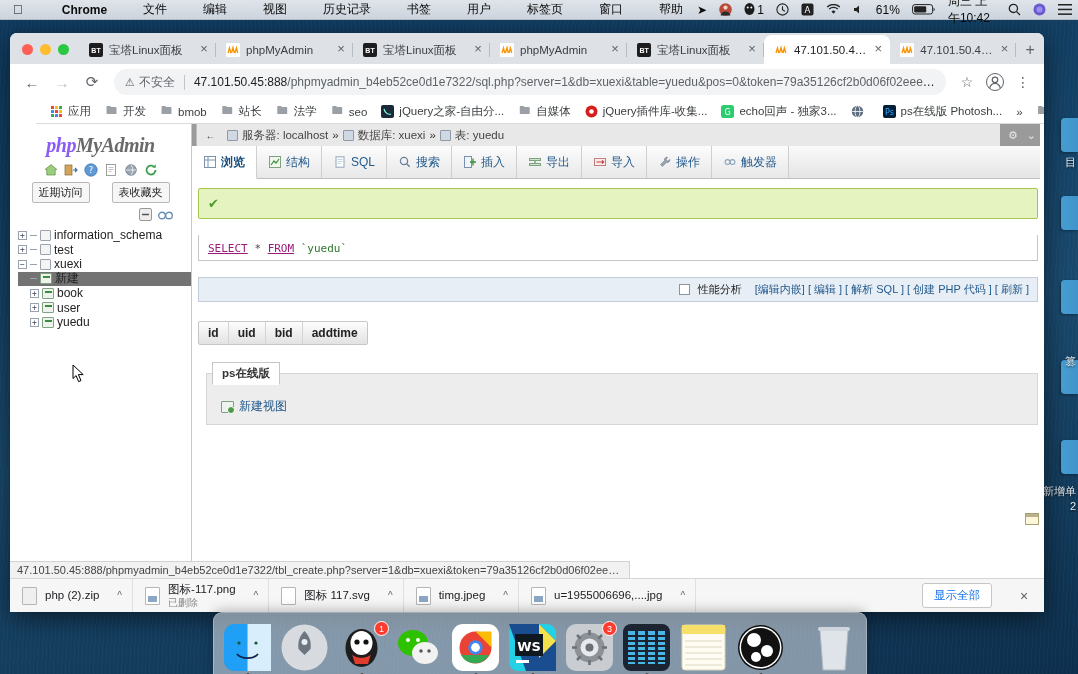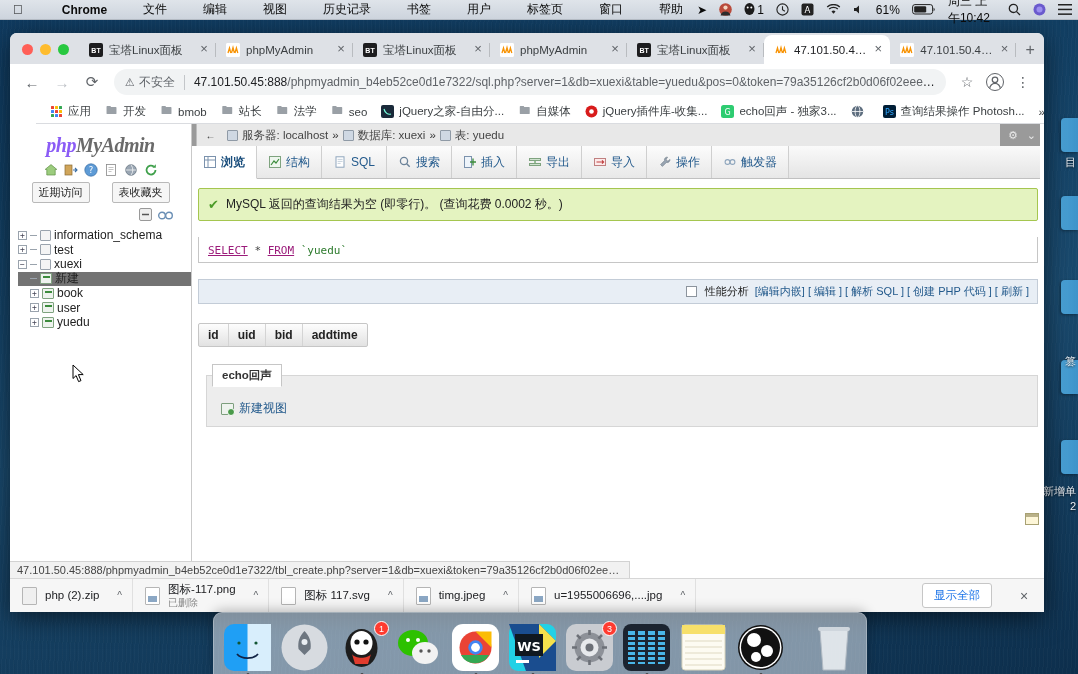--- a/index.html
+++ b/index.html
@@ -201,21 +201,21 @@
              border-top: none; padding: 7px 9px 5px; }
   #sql-text { font-family: "DejaVu Sans Mono", "Liberation Mono", monospace;
               font-size: 11px; color: #444; }
   #sql-text .kw { color: #9b1b7a; text-decoration: underline; }
   #sql-text .tbl { color: #2c7a2c; }
   #sql-actions { margin: 3px 6px 0; background: #e8eef5; border: 1px solid #c3ccd7;
                  font-size: 11px; color: #235a8c; padding: 4px 8px;
                  display: flex; justify-content: flex-end; align-items: center; gap: 3px; }
   #sql-actions .cb { width: 11px; height: 11px; border: 1px solid #8c949d;
                      background: #fff; margin-right: 5px; }
-  #sql-actions .lbl { color: #222; margin-right: 3px; }
+  #sql-actions .lbl { color: #222; margin-right: 10px; }
   #result-head { margin: 19px 0 0 6px; display: inline-flex;
                  background: linear-gradient(180deg,#fdfdfd,#e2e2e2);
                  border: 1px solid #c6c6c6; border-radius: 2px; }
   #result-head .th { font-size: 12px; font-weight: bold; color: #222;
                      padding: 4px 9px; border-right: 1px solid #d4d4d4; }
   #result-head .th:last-child { border-right: none; }
   #qro-wrap { margin: 28px 6px 0 14px; position: relative; }
   #qro-legend { position: absolute; top: -11px; left: 6px; background: #fff;
                 border: 1px solid #c6c6c6; border-bottom-color: #fff;
                 font-size: 11.5px; font-weight: bold; color: #333;
@@ -561,21 +561,21 @@
       </span>
       <span></span>
     </div>
     <div class="bm">
       <span class="bico">
         <svg width="13" height="13" viewBox="0 0 13 13">
             <rect width="13" height="13" rx="2" fill="#001e36"></rect>
             <text x="6.5" y="9.6" font-size="8" fill="#31a8ff" text-anchor="middle" font-family="DejaVu Sans">Ps</text>
           </svg>
       </span>
-      <span>查询结果操作 Photosh...</span>
+      <span>ps在线版 Photosh...</span>
     </div>
     <div class="bm-spacer"></div>
     <div class="bm">»</div>
     <span class="vline"></span>
     <div class="bm">
       <span class="bico folder-ico">🖿</span>
       <span>其他书签</span>
     </div>
   </div>
 
@@ -783,21 +783,20 @@
                 <circle cx="8.5" cy="6" r="2.4" fill="none" stroke="#8fa6bd" stroke-width="1.1"></circle>
               </svg>
           </span>
           <span>触发器</span>
         </div>
       </div>
 
       <div id="pma-content">
         <div id="ok-banner">
           <span class="check">✔</span>
-          <span>MySQL 返回的查询结果为空 (即零行)。 (查询花费 0.0002 秒。)</span>
         </div>
 
         <div id="sql-box">
           <div id="sql-text">
             <span class="kw">SELECT</span>
             <span>*</span>
             <span class="kw">FROM</span>
             <span class="tbl">`yuedu`</span>
           </div>
         </div>
@@ -813,21 +812,21 @@
         </div>
 
         <div id="result-head">
           <div class="th">id</div>
           <div class="th">uid</div>
           <div class="th">bid</div>
           <div class="th">addtime</div>
         </div>
 
         <div id="qro-wrap">
-          <div id="qro-legend">echo回声</div>
+          <div id="qro-legend">ps在线版</div>
           <div id="qro-body">
             <span class="link">
               <span class="vico"></span>
               <span>新建视图</span>
             </span>
           </div>
         </div>
 
         <div id="min-widget"></div>
       </div>

